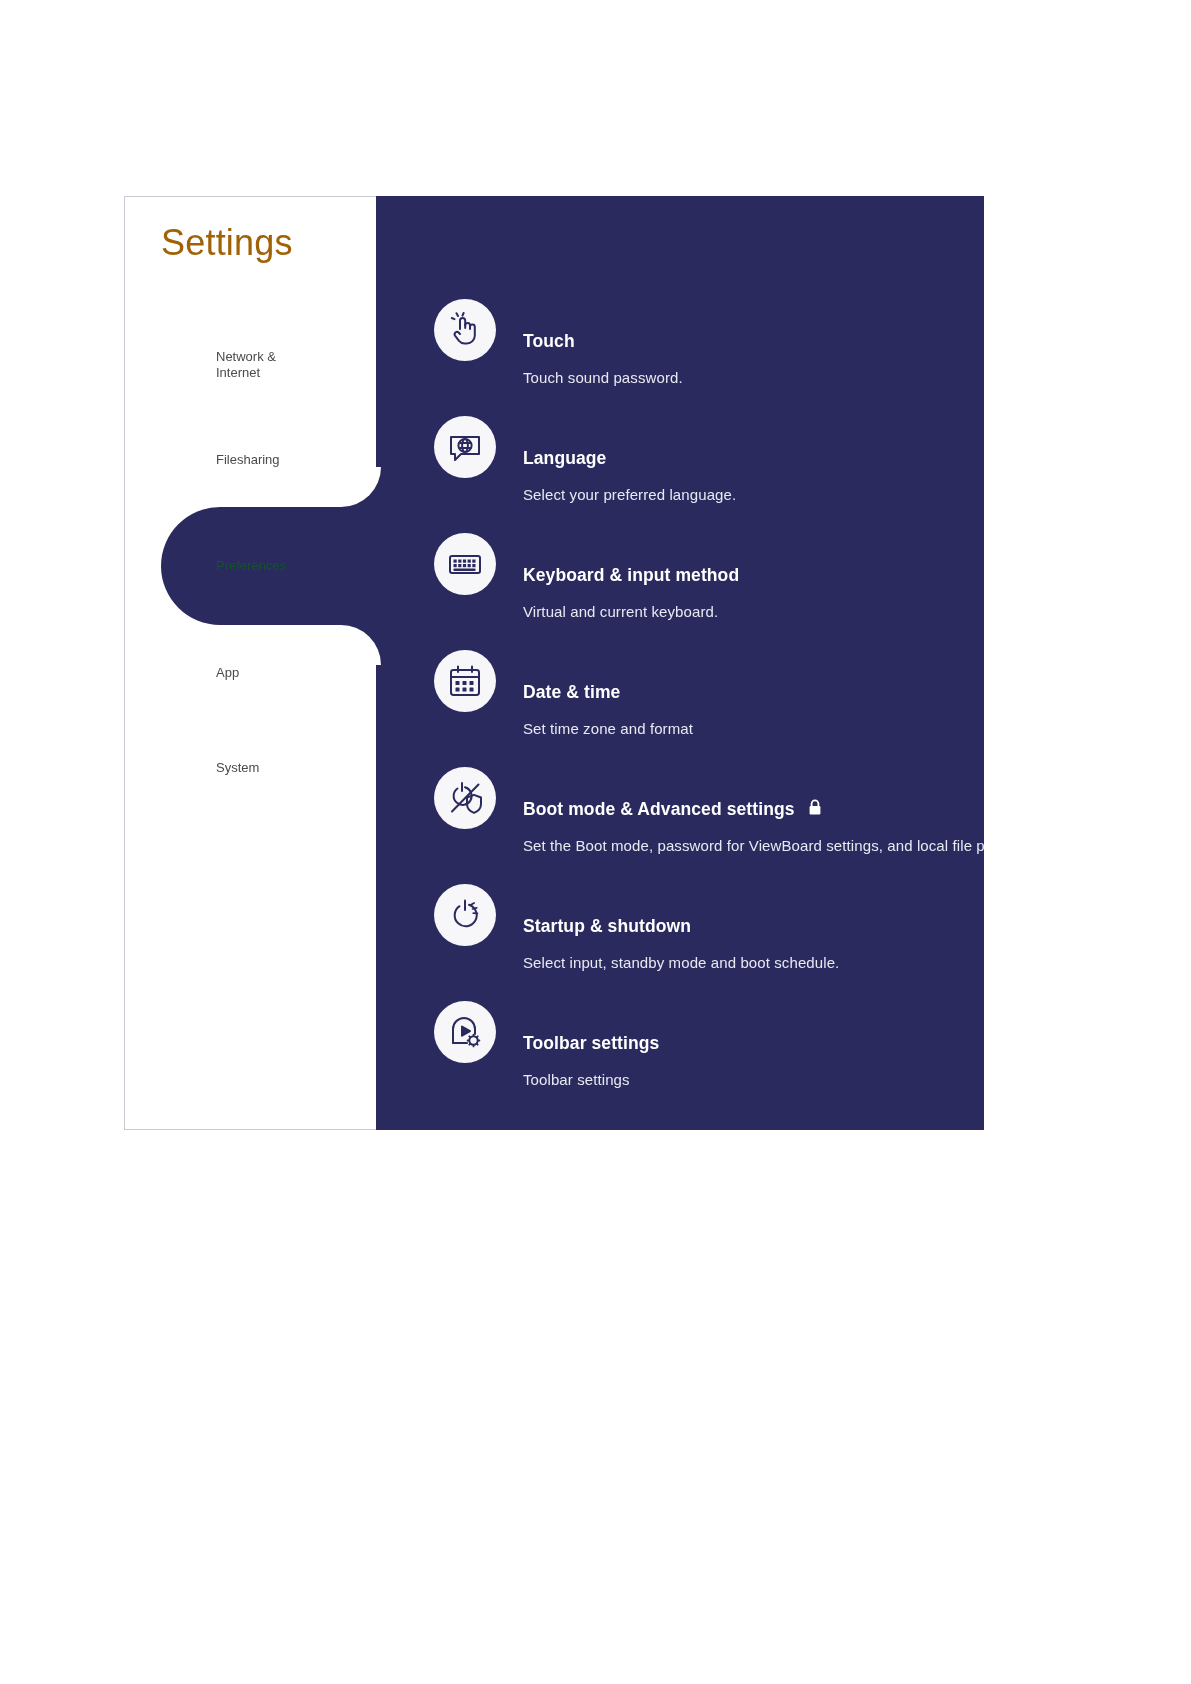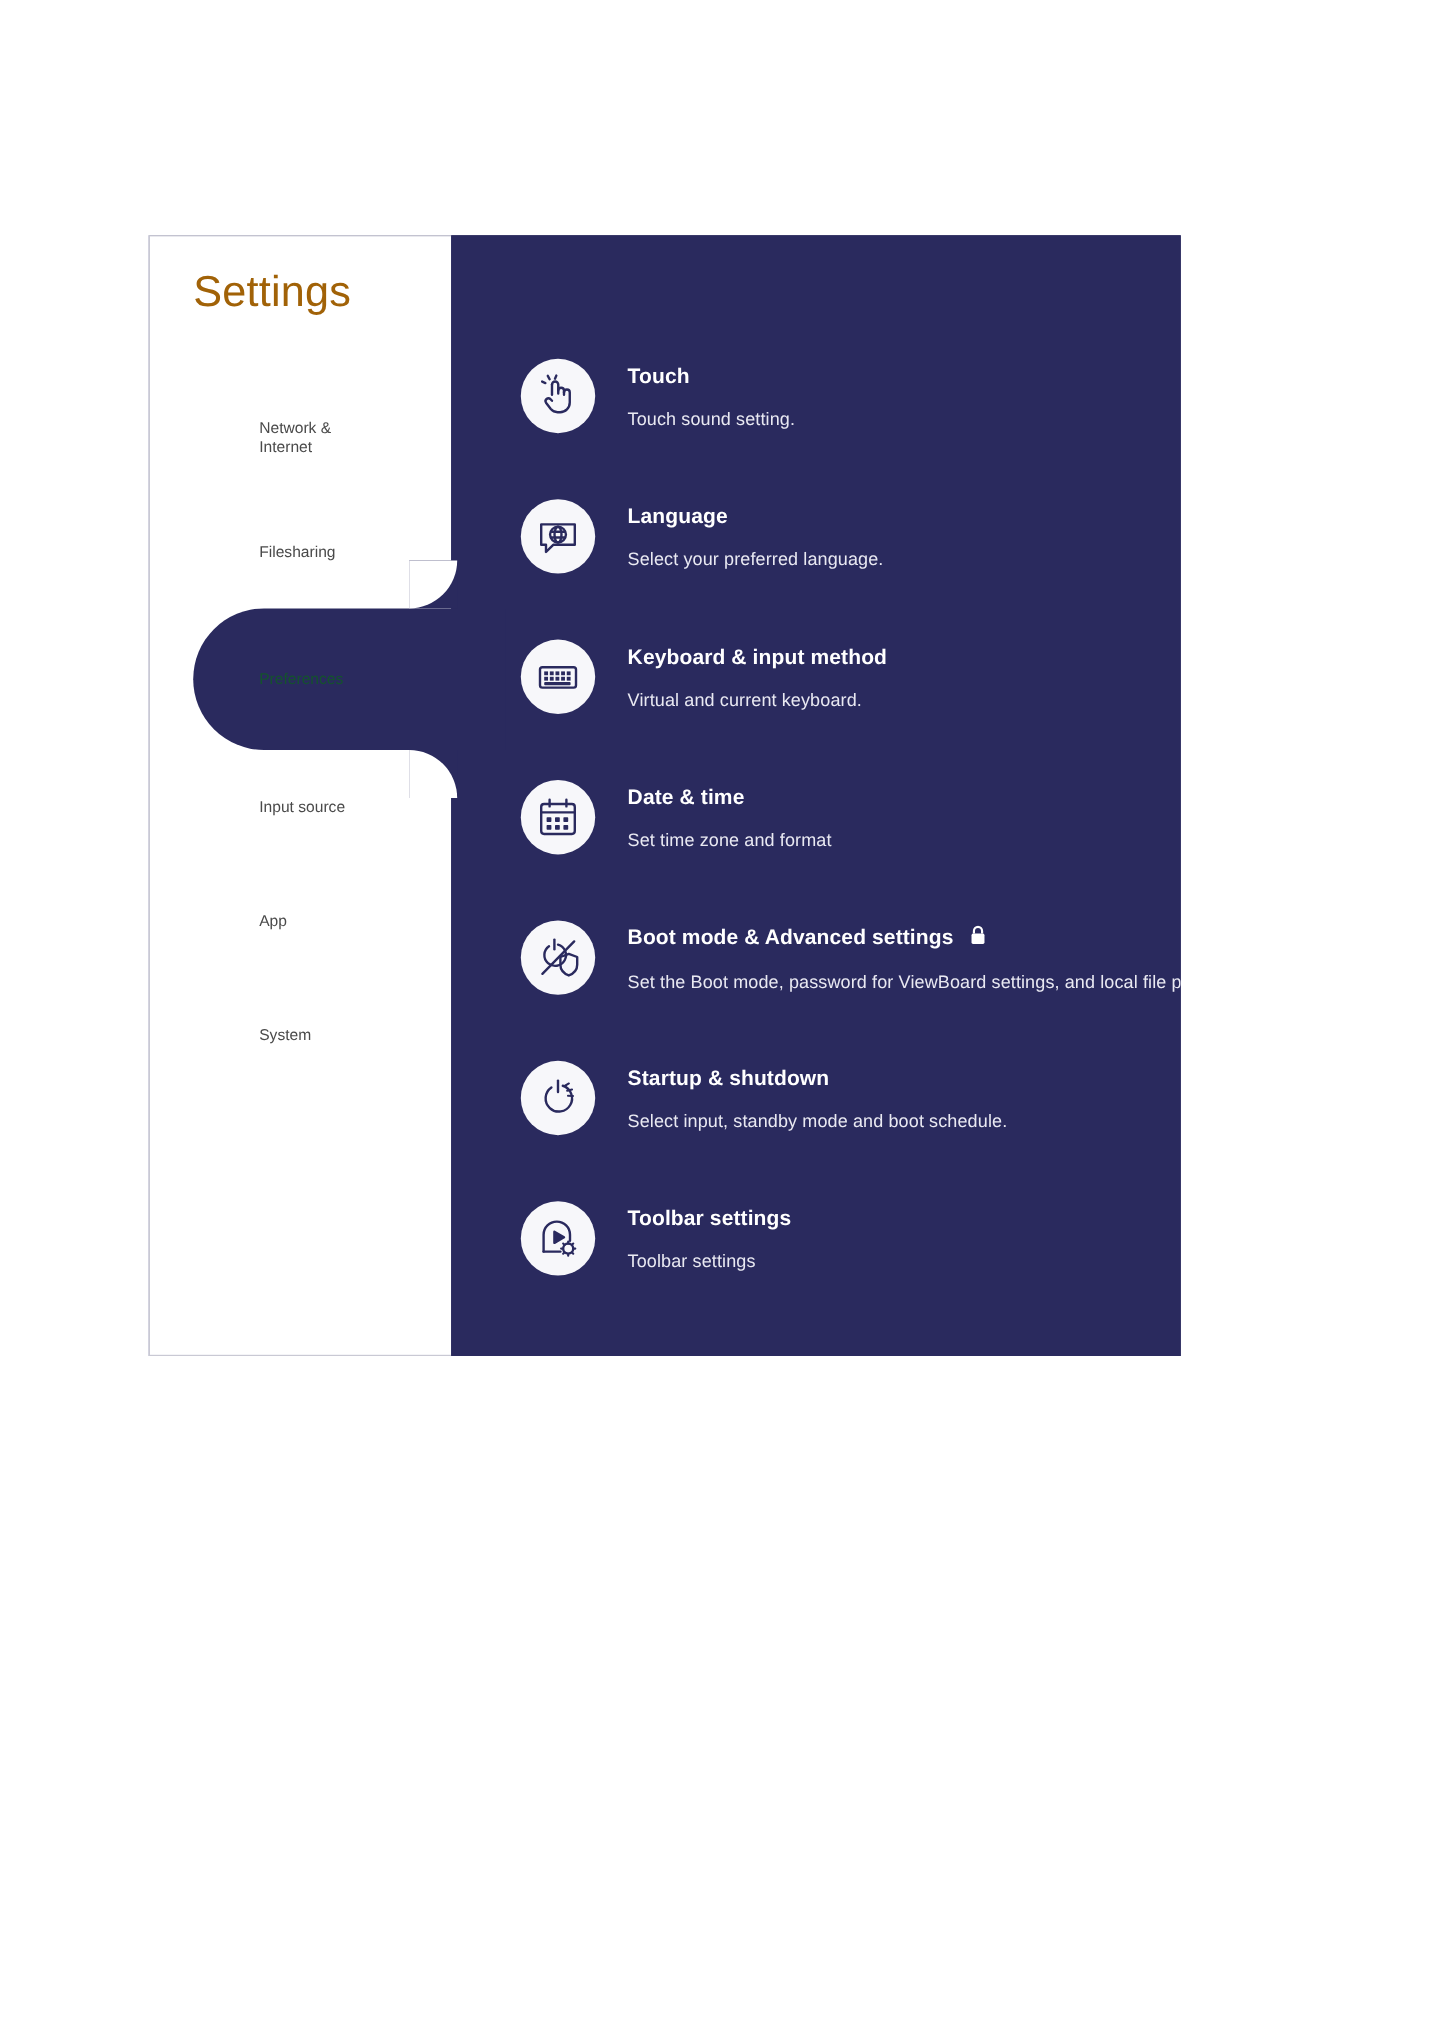--- a/index.html
+++ b/index.html
@@ -154,20 +154,21 @@
     align-items: center;
     justify-content: center;
     margin-top: 1px;
   }
   .icon-circle svg { display: block; }
 
   .row-text {
     margin-left: 27px;
     padding-top: 5px;
     white-space: nowrap;
+    margin-top: 28px;
   }
   .row-title {
     font-size: 17.5px;
     font-weight: bold;
     color: #ffffff;
     letter-spacing: 0.1px;
     display: inline-block;
   }
   .lock-icon {
     display: inline-block;
@@ -204,23 +205,20 @@
 
       <div class="nav-item selected">
         <div class="notch-fill top"></div>
         <div class="notch-fill bottom"></div>
         <div class="pill"></div>
         <div class="notch top"></div>
         <div class="notch bottom"></div>
         <span class="nav-label">Preferences</span>
       </div>
 
-      <div class="nav-item">
-        <span class="nav-label">Input source</span>
-      </div>
 
       <div class="nav-item">
         <span class="nav-label">App</span>
       </div>
 
       <div class="nav-item">
         <span class="nav-label">System</span>
       </div>
 
     </div>
@@ -238,21 +236,21 @@
               <path d="M8.5 8.2 L5.8 7"></path>
               <path d="M14 9.5 L14 18"></path>
               <path d="M14 9.5 a2.6 2.6 0 0 1 5.2 0 L19.2 17"></path>
               <path d="M19.2 14.5 a2.4 2.4 0 0 1 4.8 0 L24 18"></path>
               <path d="M24 16 a2.4 2.4 0 0 1 4.8 0 L28.8 24.5 a8 8 0 0 1 -8 8 L18.6 32.5 a7.4 7.4 0 0 1 -5.6 -2.6 L9 24.6 a2.4 2.4 0 0 1 3.6 -3.1 L14 23"></path>
             </g>
           </svg>
         </div>
         <div class="row-text">
           <div><span class="row-title">Touch</span></div>
-          <div class="row-desc">Touch sound setting.</div>
+          <div class="row-desc">Touch sound password.</div>
         </div>
       </div>
 
       <div class="setting-row">
         <div class="icon-circle">
           <svg width="38" height="38" viewBox="0 0 38 38">
             <g fill="none" stroke="#2a2a5e" stroke-width="2" stroke-linejoin="round">
               <path d="M5 9 h28 v17 h-18 l-6 6 v-6 h-4 z"></path>
               <circle cx="19" cy="17.5" r="6.6"></circle>
               <ellipse cx="19" cy="17.5" rx="2.9" ry="6.6"></ellipse>

